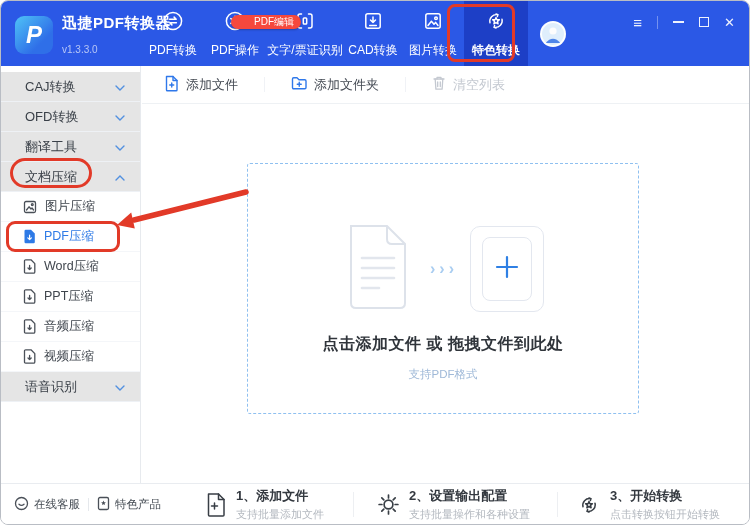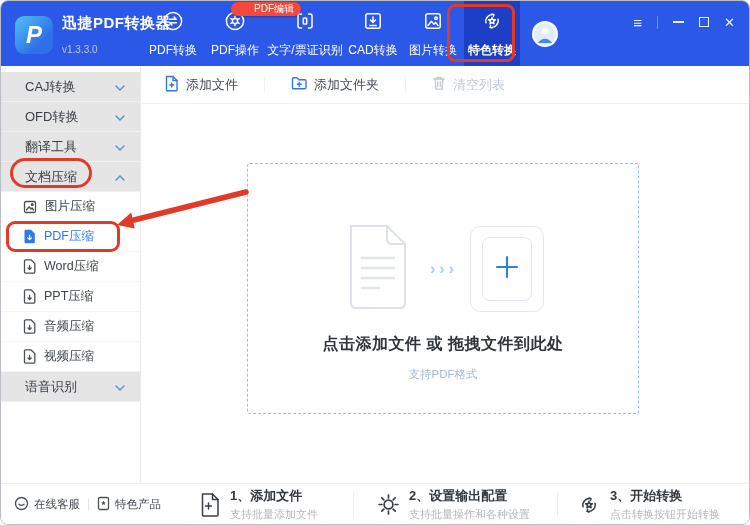--- a/index.html
+++ b/index.html
@@ -13,23 +13,23 @@
   .logo span { color:#fff; font-size:24px; font-weight:bold; font-style:italic; }
   .brand-text { display:flex; flex-direction:column; gap:11px; }
   .app-name { color:#fff; font-size:15px; font-weight:bold; letter-spacing:0.5px; }
   .app-ver { color:rgba(255,255,255,0.65); font-size:10px; }
 
   .nav { position:absolute; left:141px; top:0; height:65px; display:flex; align-items:stretch; }
   .nav-item { display:flex; flex-direction:column; align-items:center; justify-content:center; gap:5px; color:#fff; position:relative; cursor:pointer; }
   .nav-item .nav-label { font-size:12px; white-space:nowrap; }
   .nav-item.active { background:#1d3fc6; }
   .nav-item.active .nav-label { font-weight:bold; }
-  .w62{width:62px;} .w76{width:78px;text-align:center;} .w58{width:58px;} .w66{width:56px;} .w52{width:52px;}
+  .w62{width:62px;} .w76{width:78px;text-align:center;} .w58{width:58px;} .w66{width:64px;} .w52{width:52px;}
   .badge { position:absolute; background:#f5483d; color:#fff; font-size:10px; line-height:14px; padding:0 7px; border-radius:8px; white-space:nowrap; box-shadow:0 1px 2px rgba(0,0,0,0.25); z-index:12; }
-  .badge-pdf { top:1px; left:27px;padding-left:23px; }
+  .badge-pdf { top:14px; left:27px;padding-left:23px; }
   .badge-ds { top:3px; left:12px; }
 
   .avatar { width:26px; height:26px; border-radius:50%; background:#dfeefc; border:2px solid rgba(255,255,255,0.9); margin:20px 0 0 12px; overflow:hidden; cursor:pointer; }
 
   .win-controls { position:absolute; right:14px; top:0; height:42px; display:flex; align-items:center; gap:15px; z-index:12; }
   .wc { color:rgba(255,255,255,0.92); cursor:pointer; display:flex; align-items:center; justify-content:center; }
   .wc-menu { font-size:15px; letter-spacing:0; }
   .wc-sep { width:1px; height:13px; background:rgba(255,255,255,0.35); }
   .wc-min { width:11px; height:2px; background:rgba(255,255,255,0.92); }
   .wc-max { width:10px; height:10px; border:1.5px solid rgba(255,255,255,0.92); }
@@ -58,21 +58,21 @@
   .plus-inner { width:50px; height:64px; border:1px solid #e3e7ef; border-radius:8px; display:flex; align-items:center; justify-content:center; }
   .dz-main { margin-top:20px; font-size:16px; font-weight:bold; color:#30353b; letter-spacing:0.5px; }
   .dz-sub { margin-top:12px; font-size:11.5px; color:#9fb9d8; }
 
   
   .footer { position:absolute; left:0; right:0; bottom:0; height:41px; background:#fff; border-top:1px solid #e9ecf0; z-index:6; }
   .foot-links { position:absolute; left:13px; top:0; height:41px; display:flex; align-items:center;justify-content:flex-end; }
   .flink { display:flex; align-items:center; gap:5px; font-size:11.5px; color:#434a52; cursor:pointer; white-space:nowrap; }
   .flink-sep { width:1px; height:13px; background:#e5e8ec; margin:0 8px; }
   .step { position:absolute; top:3px; display:flex; align-items:center; gap:9px; }
-  .s1{left:198px;} .s2{left:376px;} .s3{left:576px;}
+  .s1{left:204px;} .s2{left:376px;} .s3{left:576px;}
   .step-sep { position:absolute; top:8px; width:1px; height:25px; background:#edeff2; }
   .ss1{left:352px;} .ss2{left:556px;}
   .step-text { display:flex; flex-direction:column; gap:2px; }
   .step-title { font-size:13px; font-weight:bold; color:#33383f; white-space:nowrap; }
   .step-desc { font-size:11px; color:#b3b8bf; white-space:nowrap; }
   .step-ico { color:#383e45; display:flex; align-items:center; }
 
   
   .anno { position:absolute; border:3px solid #e23a28; z-index:55; pointer-events:none; }
   .anno-nav { left:446px; top:3px; width:68px; height:58px; border-radius:8px; }

